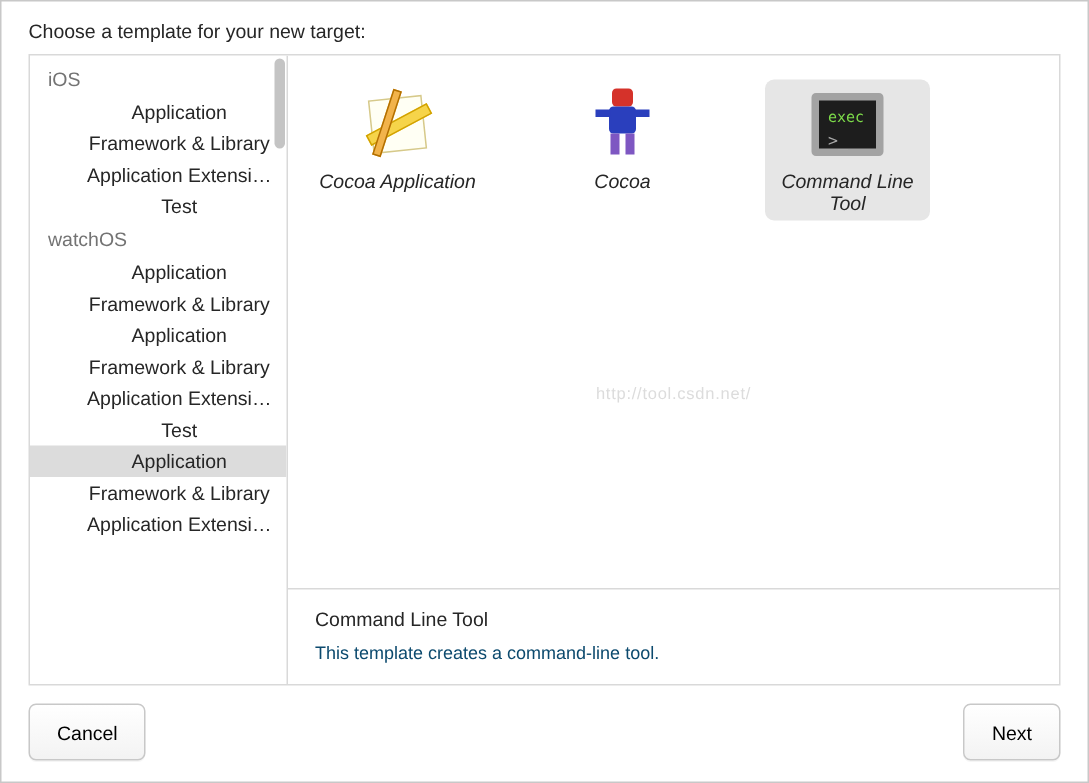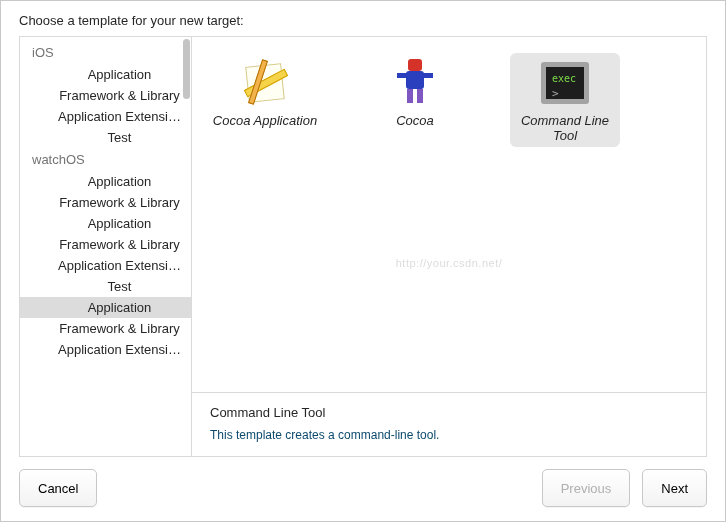--- a/index.html
+++ b/index.html
@@ -228,31 +228,30 @@
         <div class="tmpl selected">
           <div class="icon-wrap">
             <div class="icon-exec">
               <div class="bar">exec</div>
               <div class="prompt">&gt;_</div>
             </div>
           </div>
           <div class="label">Command Line Tool</div>
         </div>
 
-        <div class="watermark">http://your.csdn.net/</div>
+        <div class="watermark">http://tool.csdn.net/</div>
       </div>
 
       <div class="desc">
         <div class="desc-title">Command Line Tool</div>
         <div class="desc-text">This template creates a command-line tool.</div>
       </div>
     </div>
 
   </div>
 
   <div class="footer">
     <button class="mac">Cancel</button>
     <div class="spacer"></div>
-    <button class="mac" disabled="">Previous</button>
     <button class="mac">Next</button>
   </div>
 
 </div>
 
 </body></html>

